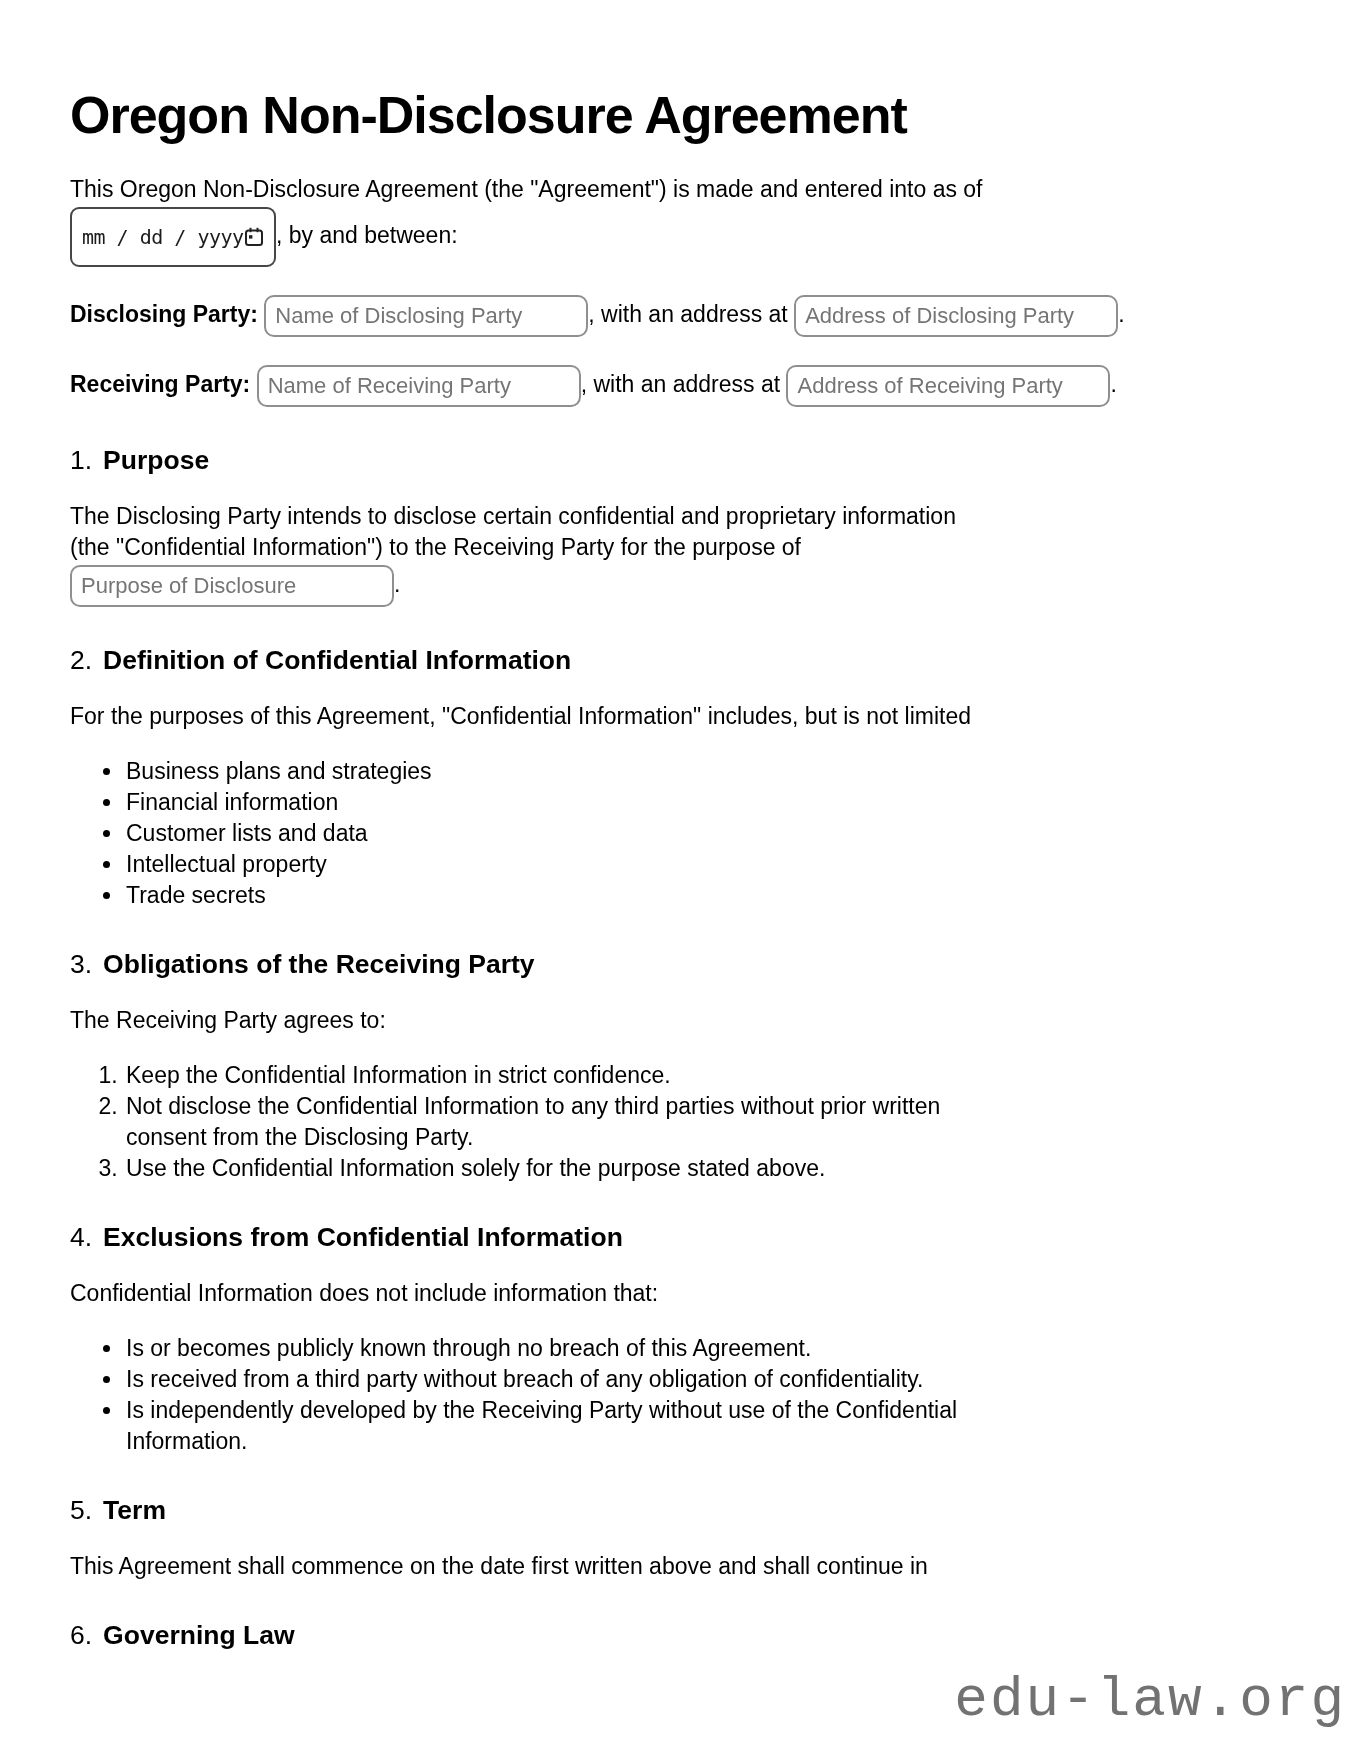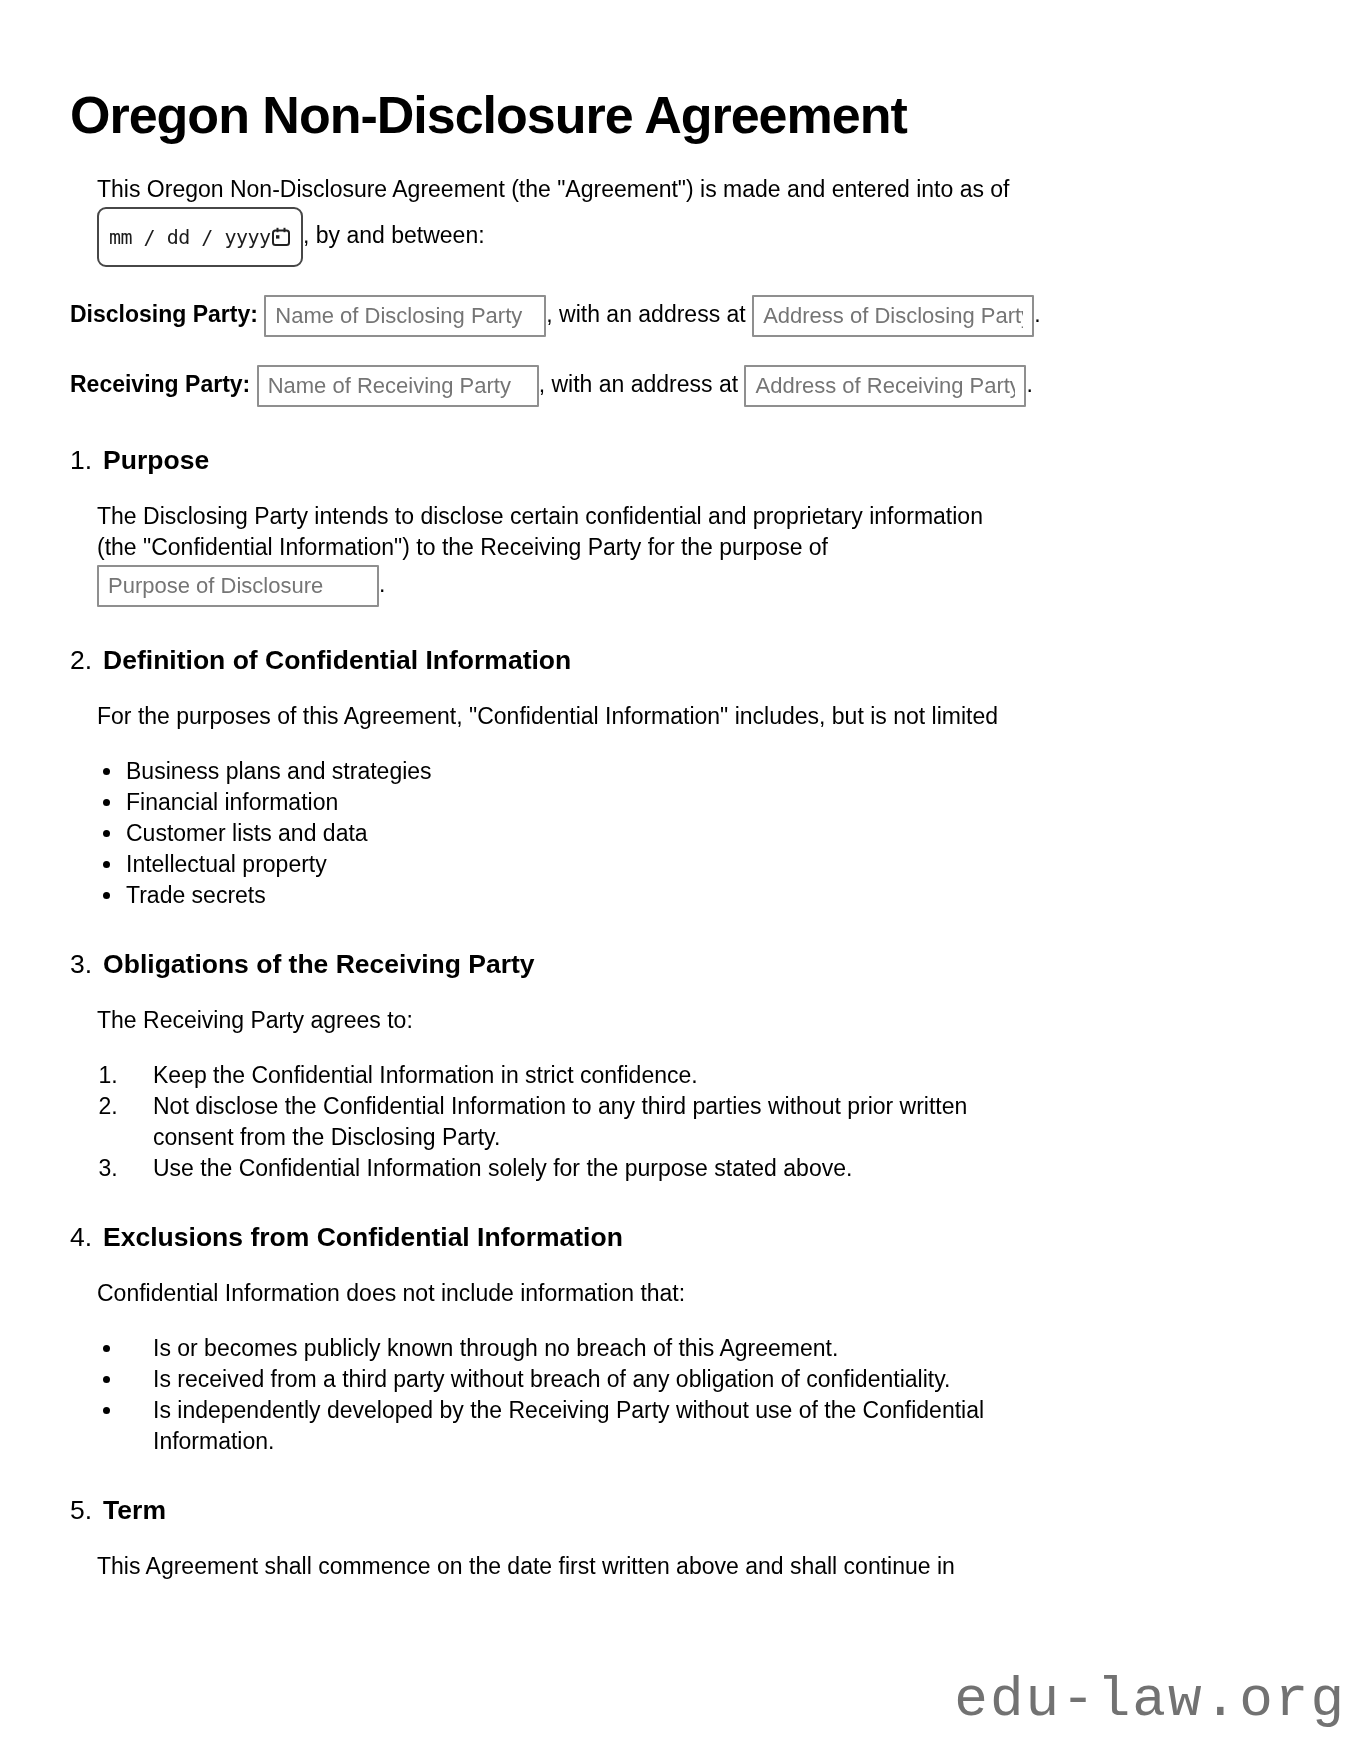--- a/index.html
+++ b/index.html
@@ -24,21 +24,21 @@
     font-weight: bold;
     margin: 0 0 30px 0;
     letter-spacing: -1px;
     white-space: nowrap;
   }
   .para {
     font-size: 23px;
     line-height: 31px;
     margin: 24px 0;
   }
-  .line { display: block; white-space: nowrap; margin-left: 27px; }
+  .line { display: block; white-space: nowrap; }
   .party {
     font-size: 23px;
     margin: 28px 0;
     white-space: nowrap;
   }
   .party strong { font-weight: bold; }
   .sec-h {
     font-size: 26.5px;
     line-height: 34px;
     margin: 36px 0 24px 0;
@@ -49,24 +49,24 @@
   ul.blist, ol.nlist {
     font-size: 23px;
     line-height: 31px;
     margin: 24px 0;
     padding-left: 54px;
   }
   ul.blist li, ol.nlist li { padding-left: 2px; }
   
   .ti {
     box-sizing: border-box;
-    width: 282px;
+    width: 324px;
     height: 42px;
     border: 2px solid #8f8f8f;
-    border-radius: 1px;
+    border-radius: 10px;
     padding: 0 9px;
     font-family: "Liberation Sans", sans-serif;
     font-size: 22px;
     color: #ec4899;
     vertical-align: middle;
     background: #ffffff;
     outline: none;
   }
   .ti::placeholder { color: #757575; opacity: 1; }
   
@@ -192,16 +192,17 @@
         <span class="line">Information.</span>
       </li>
   </ul>
 
   <div class="sec-h"><span class="num">5.</span><span class="t">Term</span></div>
 
   <p class="para">
       <span class="line">This Agreement shall commence on the date first written above and shall continue in</span>
     </p>
 
+  <div class="sec-h"><span class="num">6.</span><span class="t">Governing Law</span></div>
 
 </div>
 
 <div class="watermark">edu-law.org</div>
 
 </body></html>

